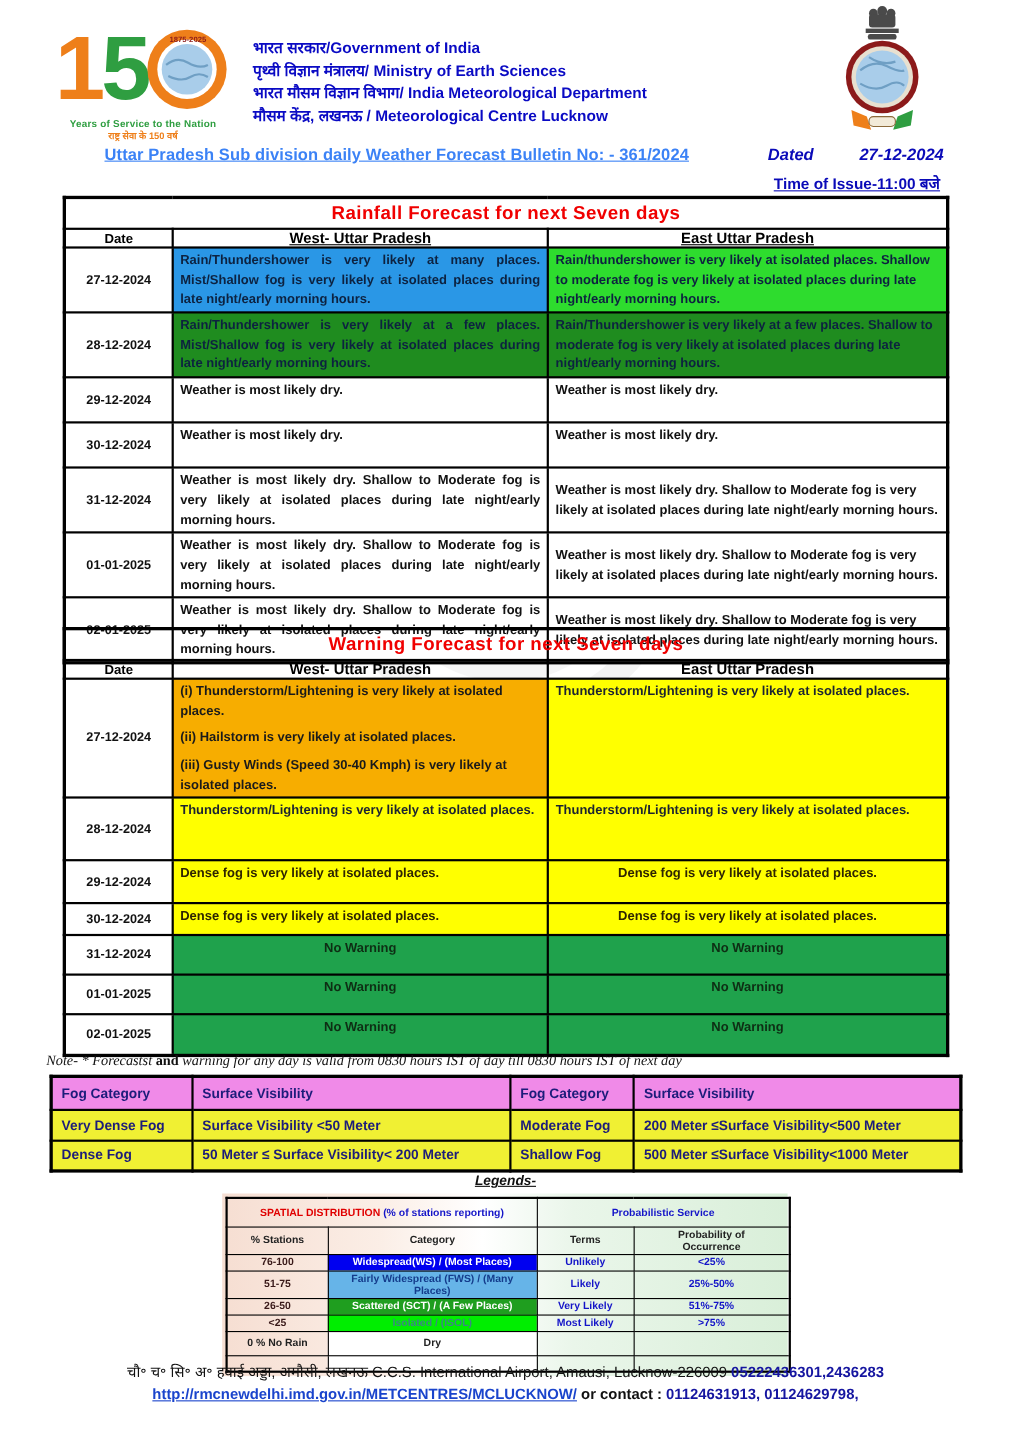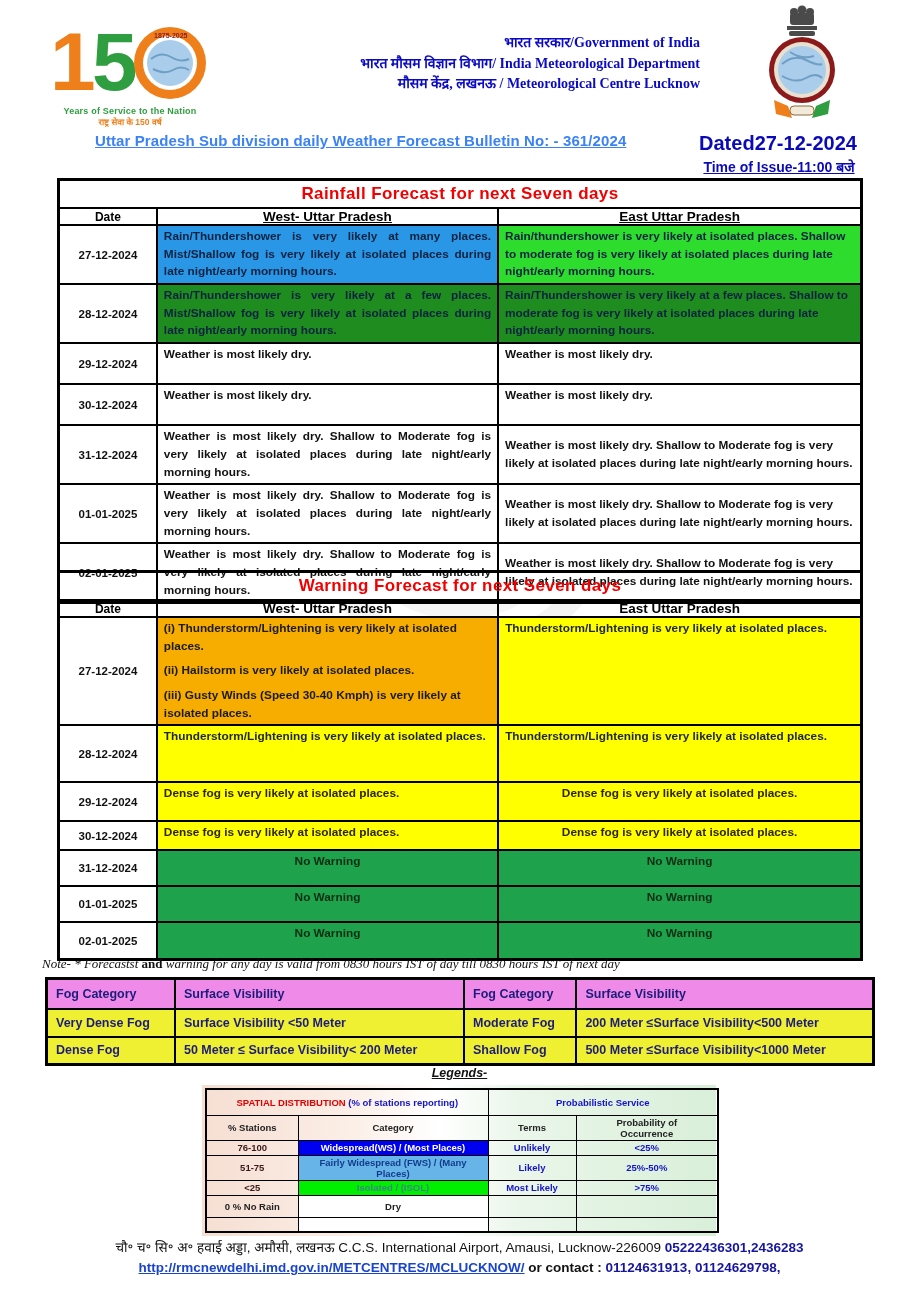--- a/index.html
+++ b/index.html
@@ -7,28 +7,28 @@
   .page {
     position:relative; width:919px; height:1300px; background:#ffffff;
     font-family:"Liberation Sans", sans-serif; overflow:hidden; margin:0 auto;
   }
   
   .watermark { position:absolute; left:280px; top:240px; opacity:0.055; pointer-events:none; }
   
   .logo150 { position:absolute; left:45px; top:24px; width:170px; text-align:center; }
   .logo150 .l1 { font-size:9px; font-weight:bold; color:#2f9e41; letter-spacing:.2px; }
   .logo150 .l2 { font-size:8.5px; font-weight:bold; color:#ee7f1a; }
-  .govblock { position:absolute; left:230px; top:33px; width:470px; text-align:right;font-family:Liberation Serif, serif; }
+  .govblock { position:absolute; left:230px; top:33px; width:470px; text-align:left; }
   .govblock div { font-size:14px; font-weight:bold; color:#0a0ac4; line-height:20.5px; }
   .emblem { position:absolute; left:752px; top:4px; width:100px; text-align:center; }
   
   .btitle { position:absolute; left:95px; top:132px; font-size:15px; font-weight:bold;
             color:#3b82f6; text-decoration:underline; letter-spacing:.1px; }
   .dated { position:absolute; left:698px; top:132px; width:160px; display:flex;
-           justify-content:center; font-size:20px; font-weight:bold; color:#0a0ab8; }
+           justify-content:space-between; font-size:15px; font-weight:bold; color:#0a0ab8;font-style:italic; }
   .toi { position:absolute; left:698px; top:157px; width:162px; text-align:center; font-size:14px;
          font-weight:bold; color:#0a0ab8; text-decoration:underline; }
   
   .ftable-wrap { position:absolute; left:57px; width:806px; }
   table.ftable { border-collapse:collapse; width:100%; table-layout:fixed;
                  border:3px solid #000; }
   table.ftable td { border:2px solid #000; padding:2px 6px; vertical-align:middle; }
   .t-title { color:#f00000; font-size:17px; font-weight:bold; text-align:center;
              letter-spacing:.4px; padding:3px 0 !important; }
   .col-head { text-align:center; font-weight:bold; font-size:13.5px; color:#000; padding:0 0 !important; }
@@ -90,20 +90,21 @@
       <circle cx="120" cy="39" r="23" fill="#a9cdea"></circle>
       <path d="M101 35 q10 -8 20 -2 t18 2 M103 45 q12 6 20 1 t16 0" stroke="#6f9fc4" stroke-width="2" fill="none"></path>
       <text x="104" y="14" font-family="Liberation Sans, sans-serif" font-size="7" font-weight="bold" fill="#8c1a1a">1875-2025</text>
     </svg>
     <div class="l1">Years of Service to the Nation</div>
     <div class="l2">राष्ट्र सेवा के 150 वर्ष</div>
   </div>
 
   <div class="govblock">
     <div>भारत सरकार/Government of India</div>
+    <div>पृथ्वी विज्ञान मंत्रालय/ Ministry of Earth Sciences</div>
     <div>भारत मौसम विज्ञान विभाग/ India Meteorological Department</div>
     <div>मौसम केंद्र, लखनऊ /  Meteorological Centre Lucknow</div>
   </div>
 
   <div class="emblem">
     <svg width="96" height="118" viewBox="0 0 96 118">
 
       <g fill="#4a4a4a">
         <circle cx="40" cy="8" r="4"></circle>
           <circle cx="48" cy="6" r="4.5"></circle>
@@ -306,20 +307,26 @@
             <td class="leg-blue">Unlikely</td>
             <td class="leg-blue">&lt;25%</td>
           </tr>
           <tr>
             <td class="leg-maroon">51-75</td>
             <td style="background: rgb(102, 180, 232); color: rgb(20, 60, 140);">Fairly Widespread (FWS) / (Many Places)</td>
             <td class="leg-blue">Likely</td>
             <td class="leg-blue">25%-50%</td>
           </tr>
           <tr>
+            <td class="leg-maroon">26-50</td>
+            <td style="background: rgb(31, 158, 31); color: rgb(255, 255, 255);">Scattered (SCT)  /  (A Few Places)</td>
+            <td class="leg-blue">Very Likely</td>
+            <td class="leg-blue">51%-75%</td>
+          </tr>
+          <tr>
             <td class="leg-maroon">&lt;25</td>
             <td style="background: rgb(0, 238, 0); color: rgb(60, 133, 133);">Isolated /  (ISOL)</td>
             <td class="leg-blue">Most Likely</td>
             <td class="leg-blue">&gt;75%</td>
           </tr>
           <tr style="height: 22px;">
             <td class="leg-dark">0 %  No Rain</td>
             <td class="leg-dark" style="background: rgb(255, 255, 255);">Dry</td>
             <td></td>
             <td></td>

